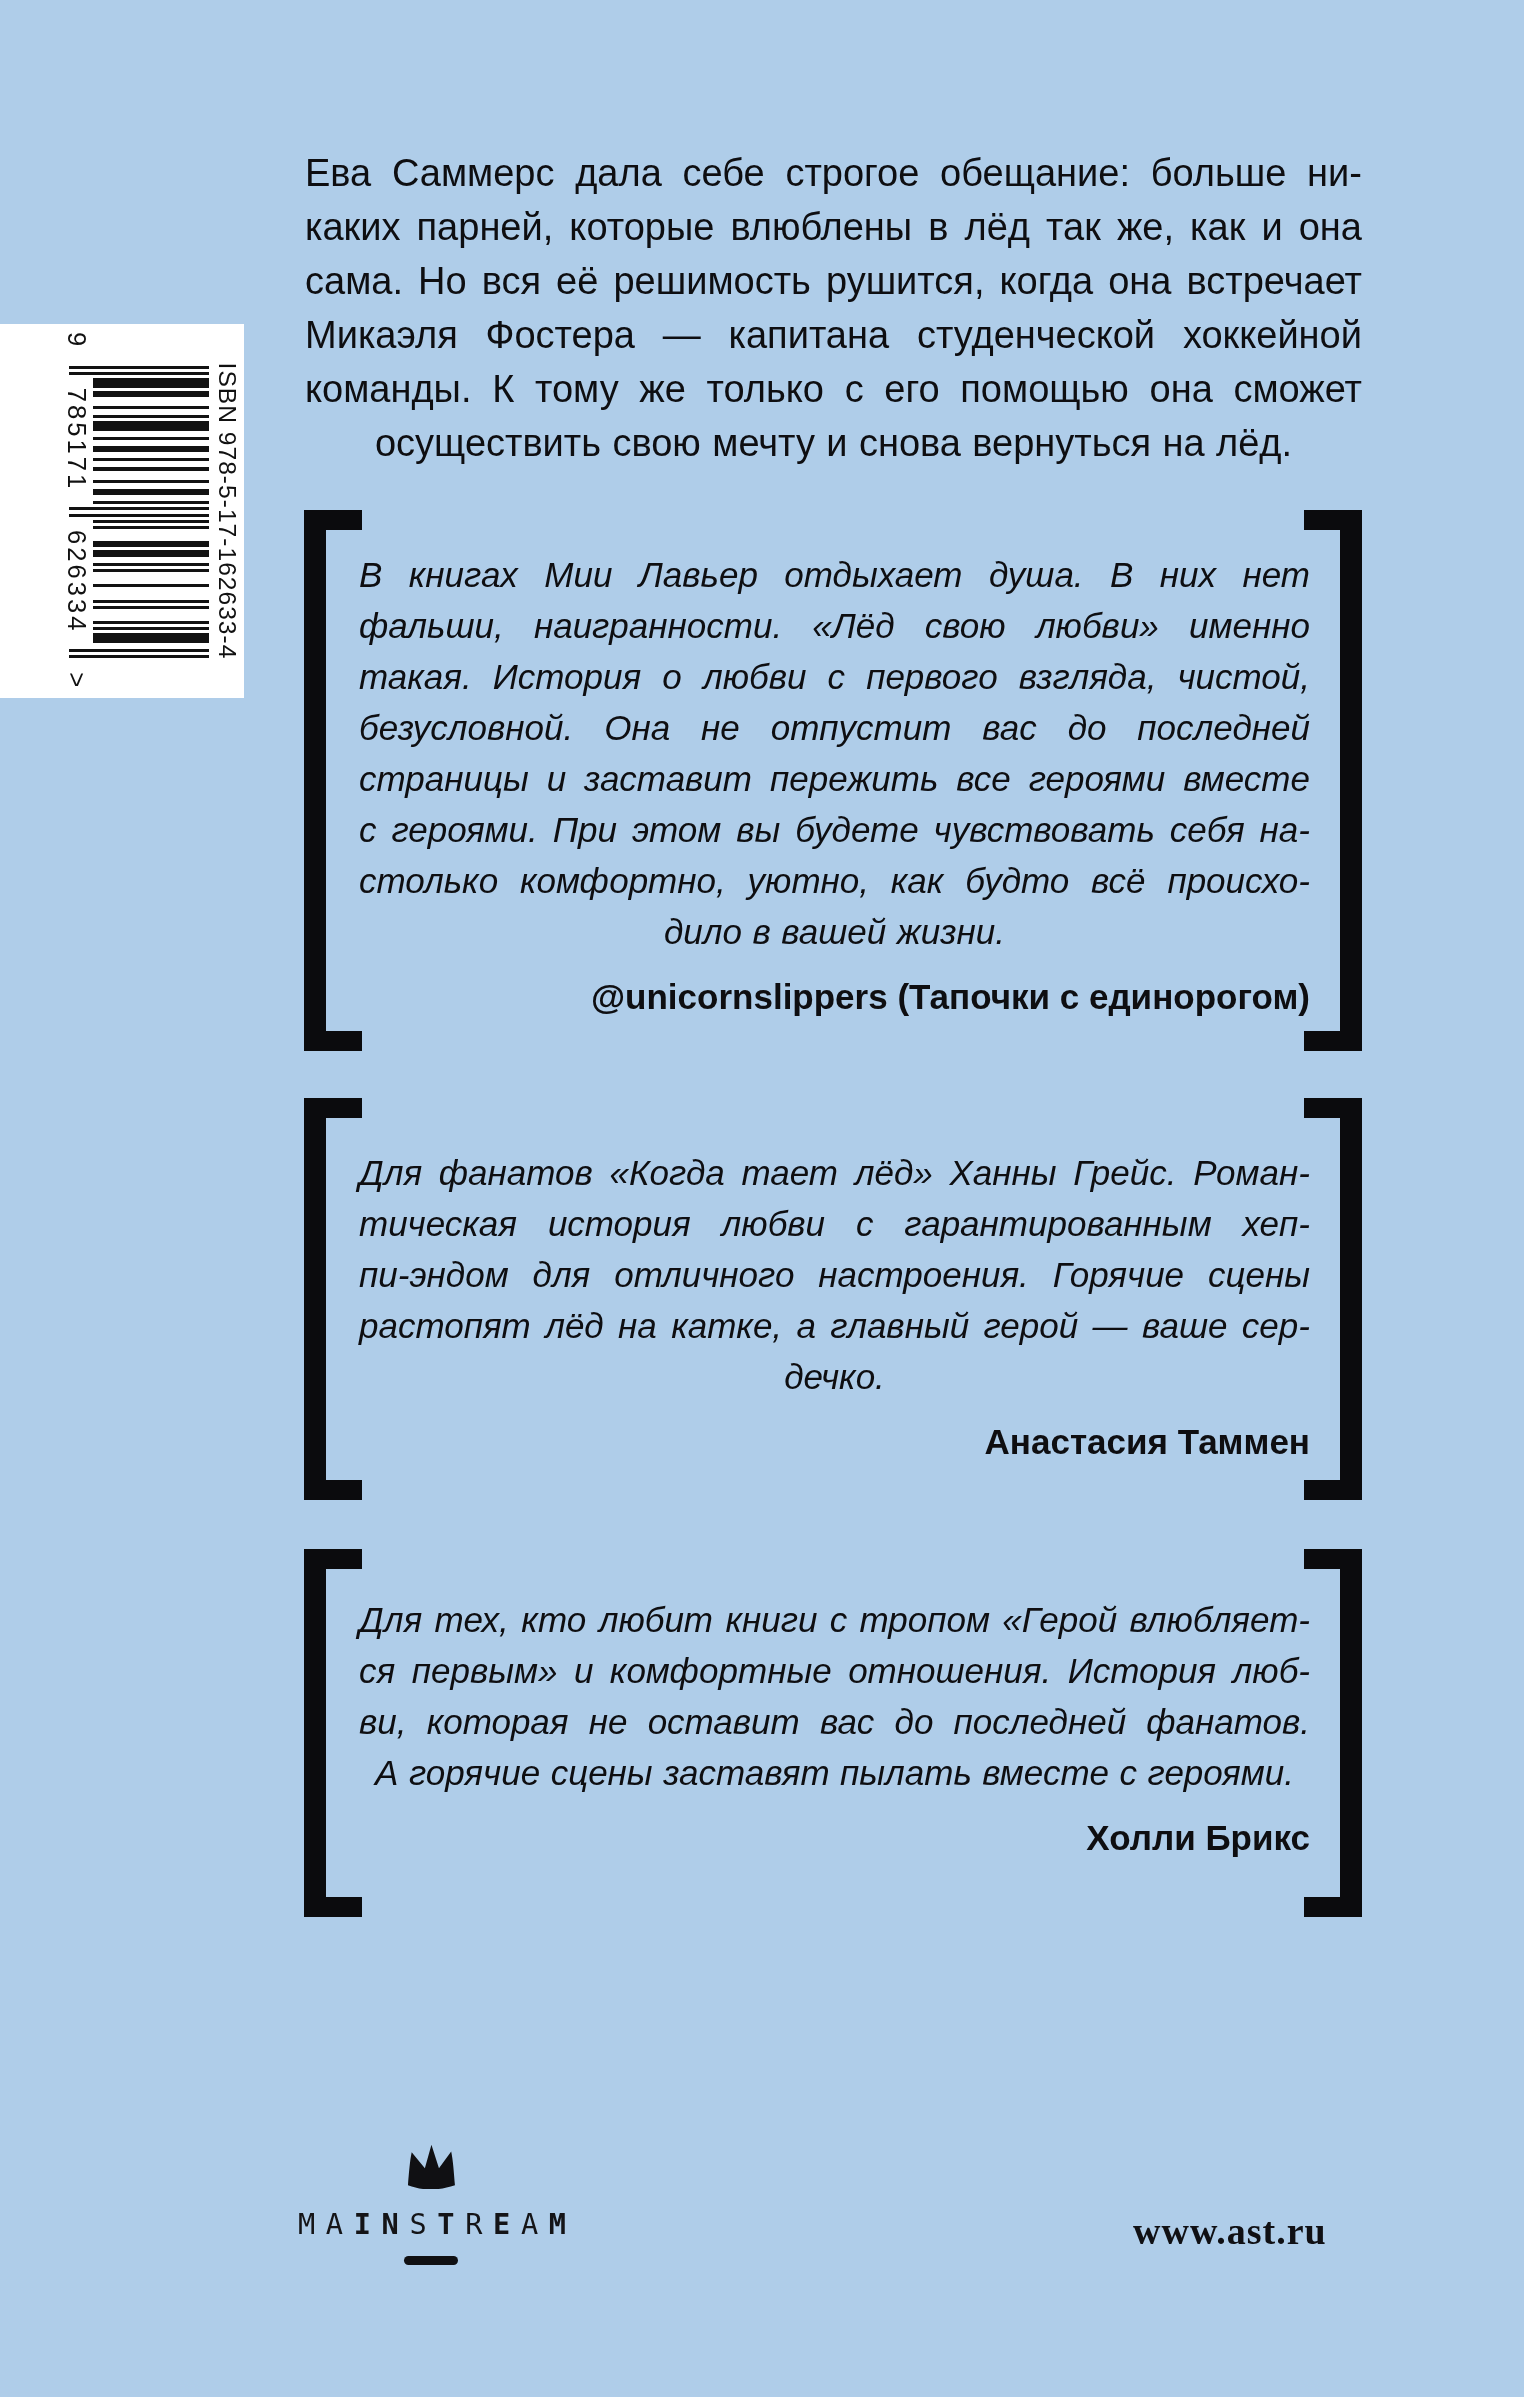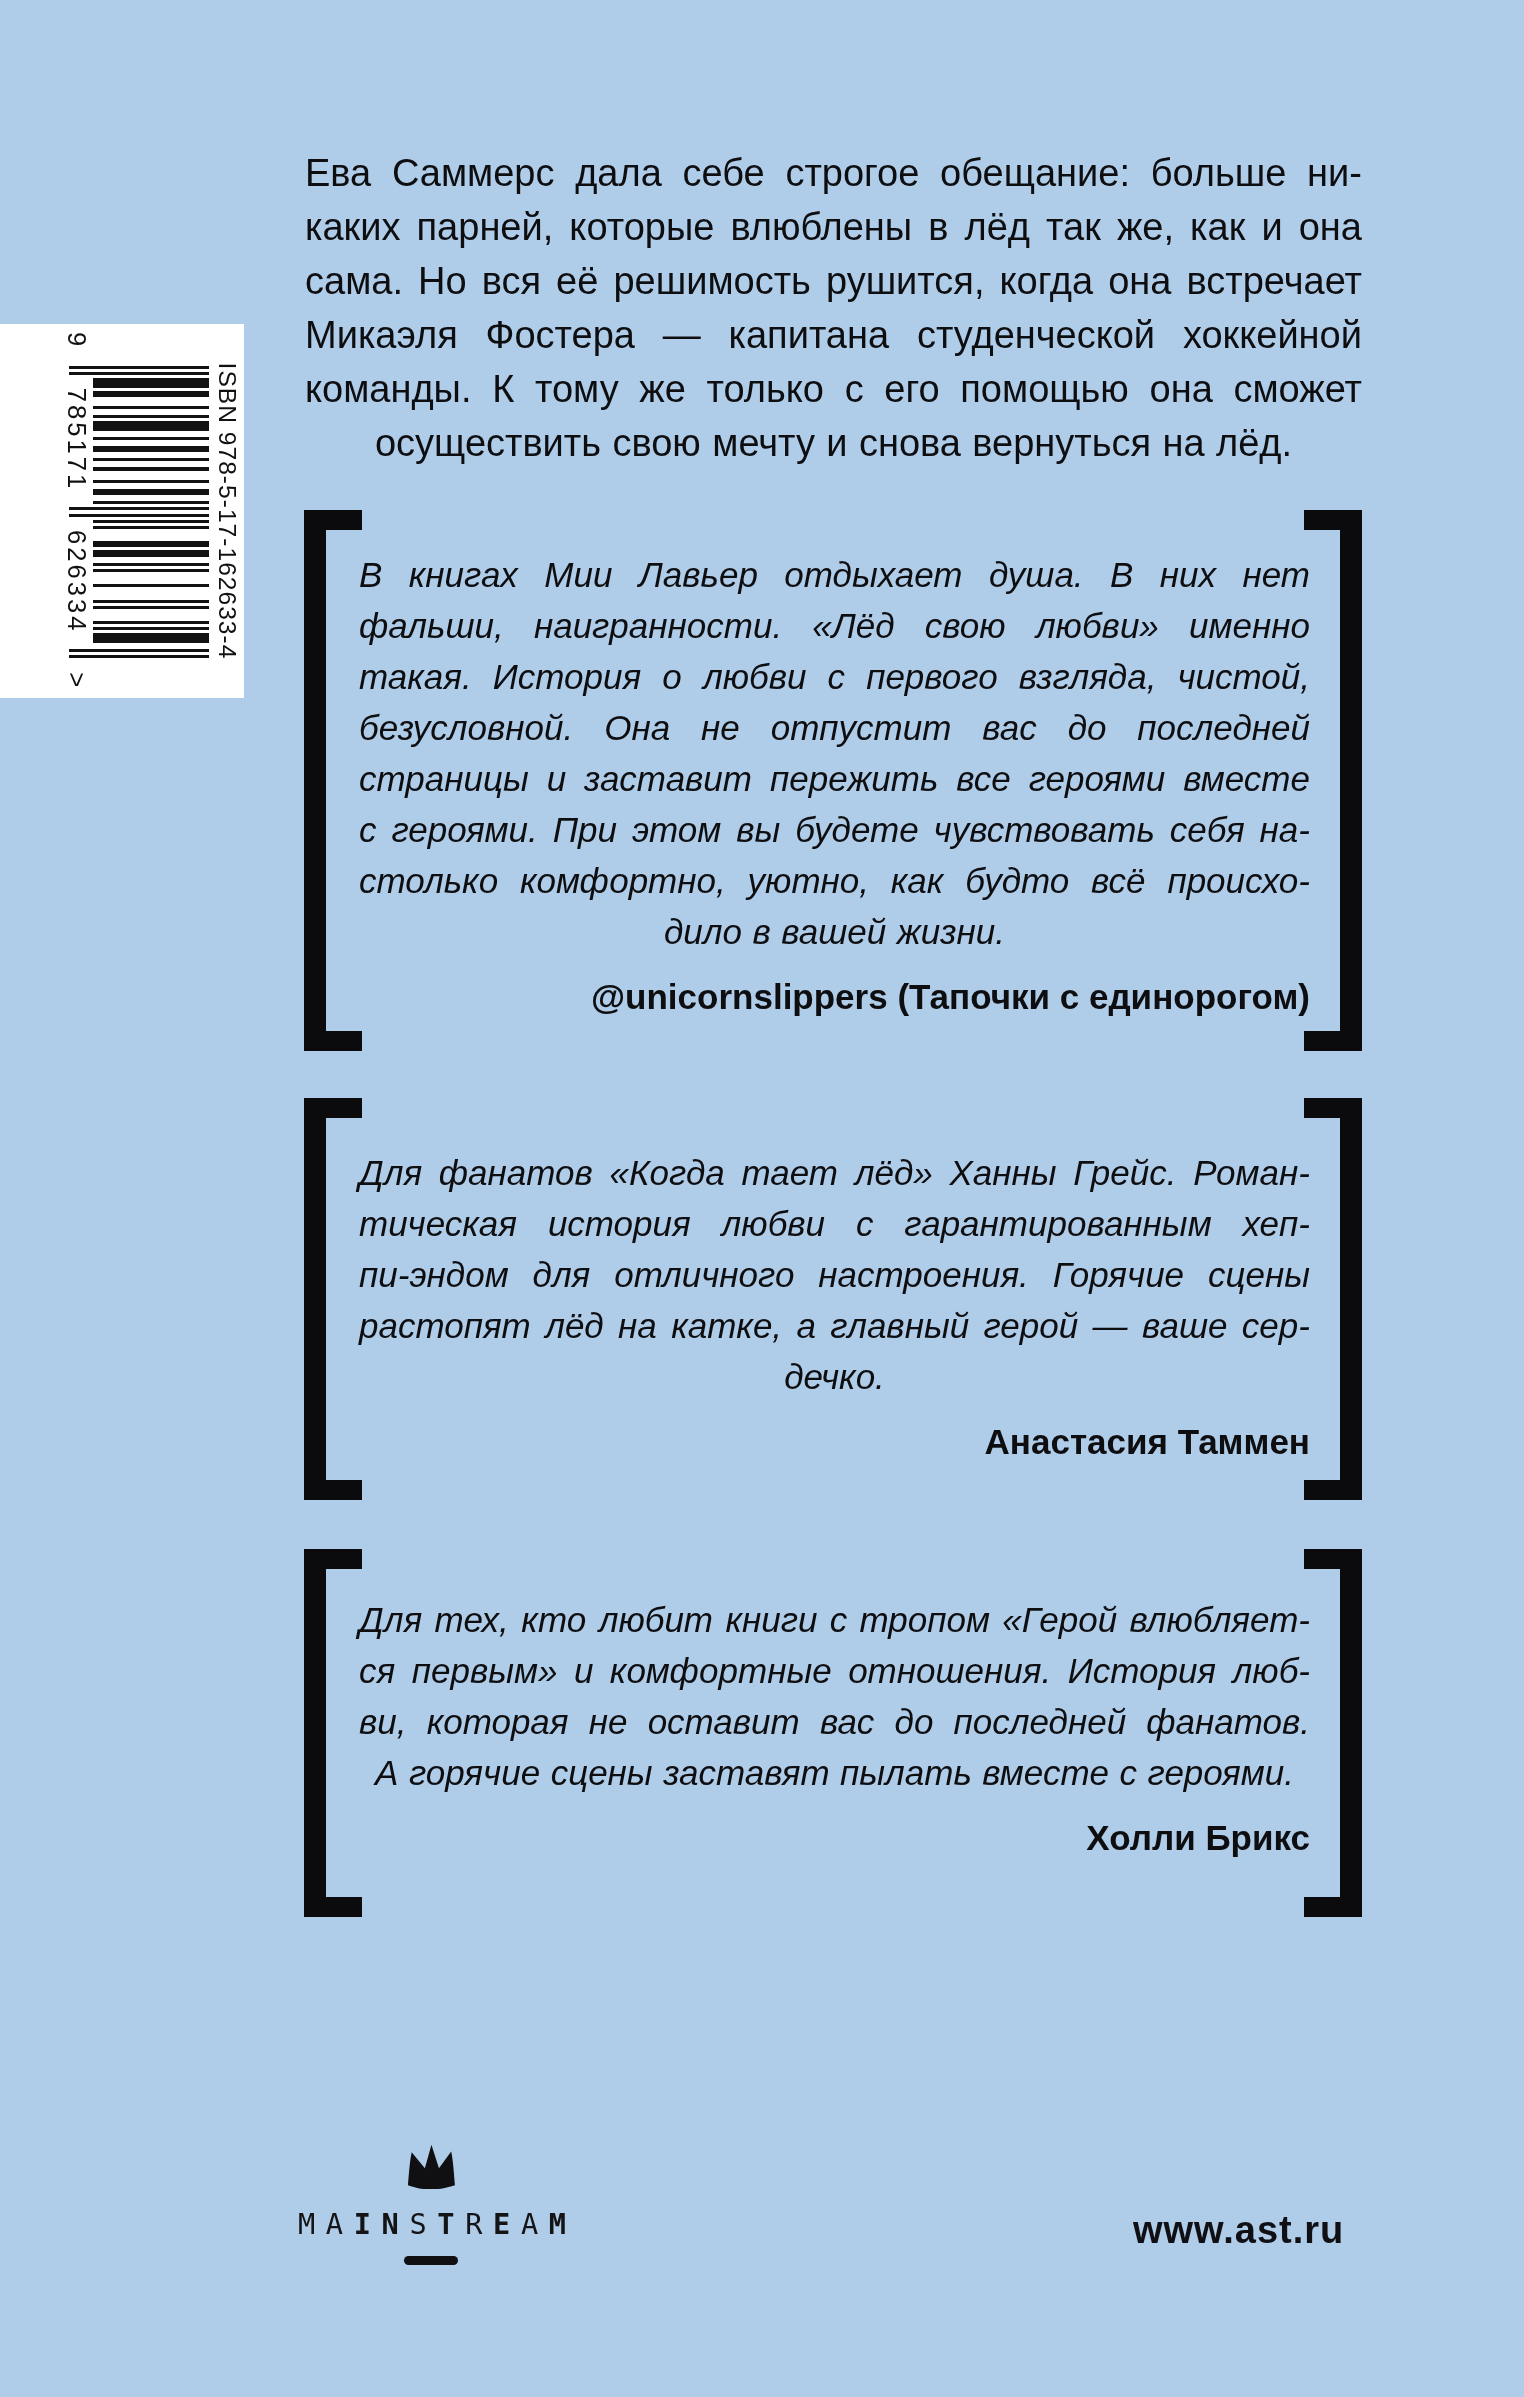--- a/index.html
+++ b/index.html
@@ -49,21 +49,21 @@
 
   
   .logo{position:absolute;left:296px;top:2138px;width:286px;height:138px;}
   .crown{position:absolute;left:106px;top:3.9px;}
   .brand{position:absolute;left:2px;top:69px;width:268px;display:flex;justify-content:space-between;
          font-family:"DejaVu Sans Mono",monospace;font-size:28.6px;color:#141417;}
   .dash{position:absolute;left:108px;top:118px;width:54px;height:8.9px;background:#101013;border-radius:4.9px;}
 
   
   .site{position:absolute;left:1133px;top:2209px;font-size:38px;font-weight:700;
-        letter-spacing:1px;color:#101014;}
+        letter-spacing:1px;color:#101014;font-family:Liberation Serif, serif;}
 </style>
 </head>
 <body>
 
 <div class="canvas">
 
   <div class="barcode-box">
     <div class="barcode-rot">
       <div class="isbn-label">ISBN 978-5-17-162633-4</div>
       <svg class="ean-svg" id="ean-svg" width="292" height="144" shape-rendering="crispEdges" viewBox="0 0 296 146">

